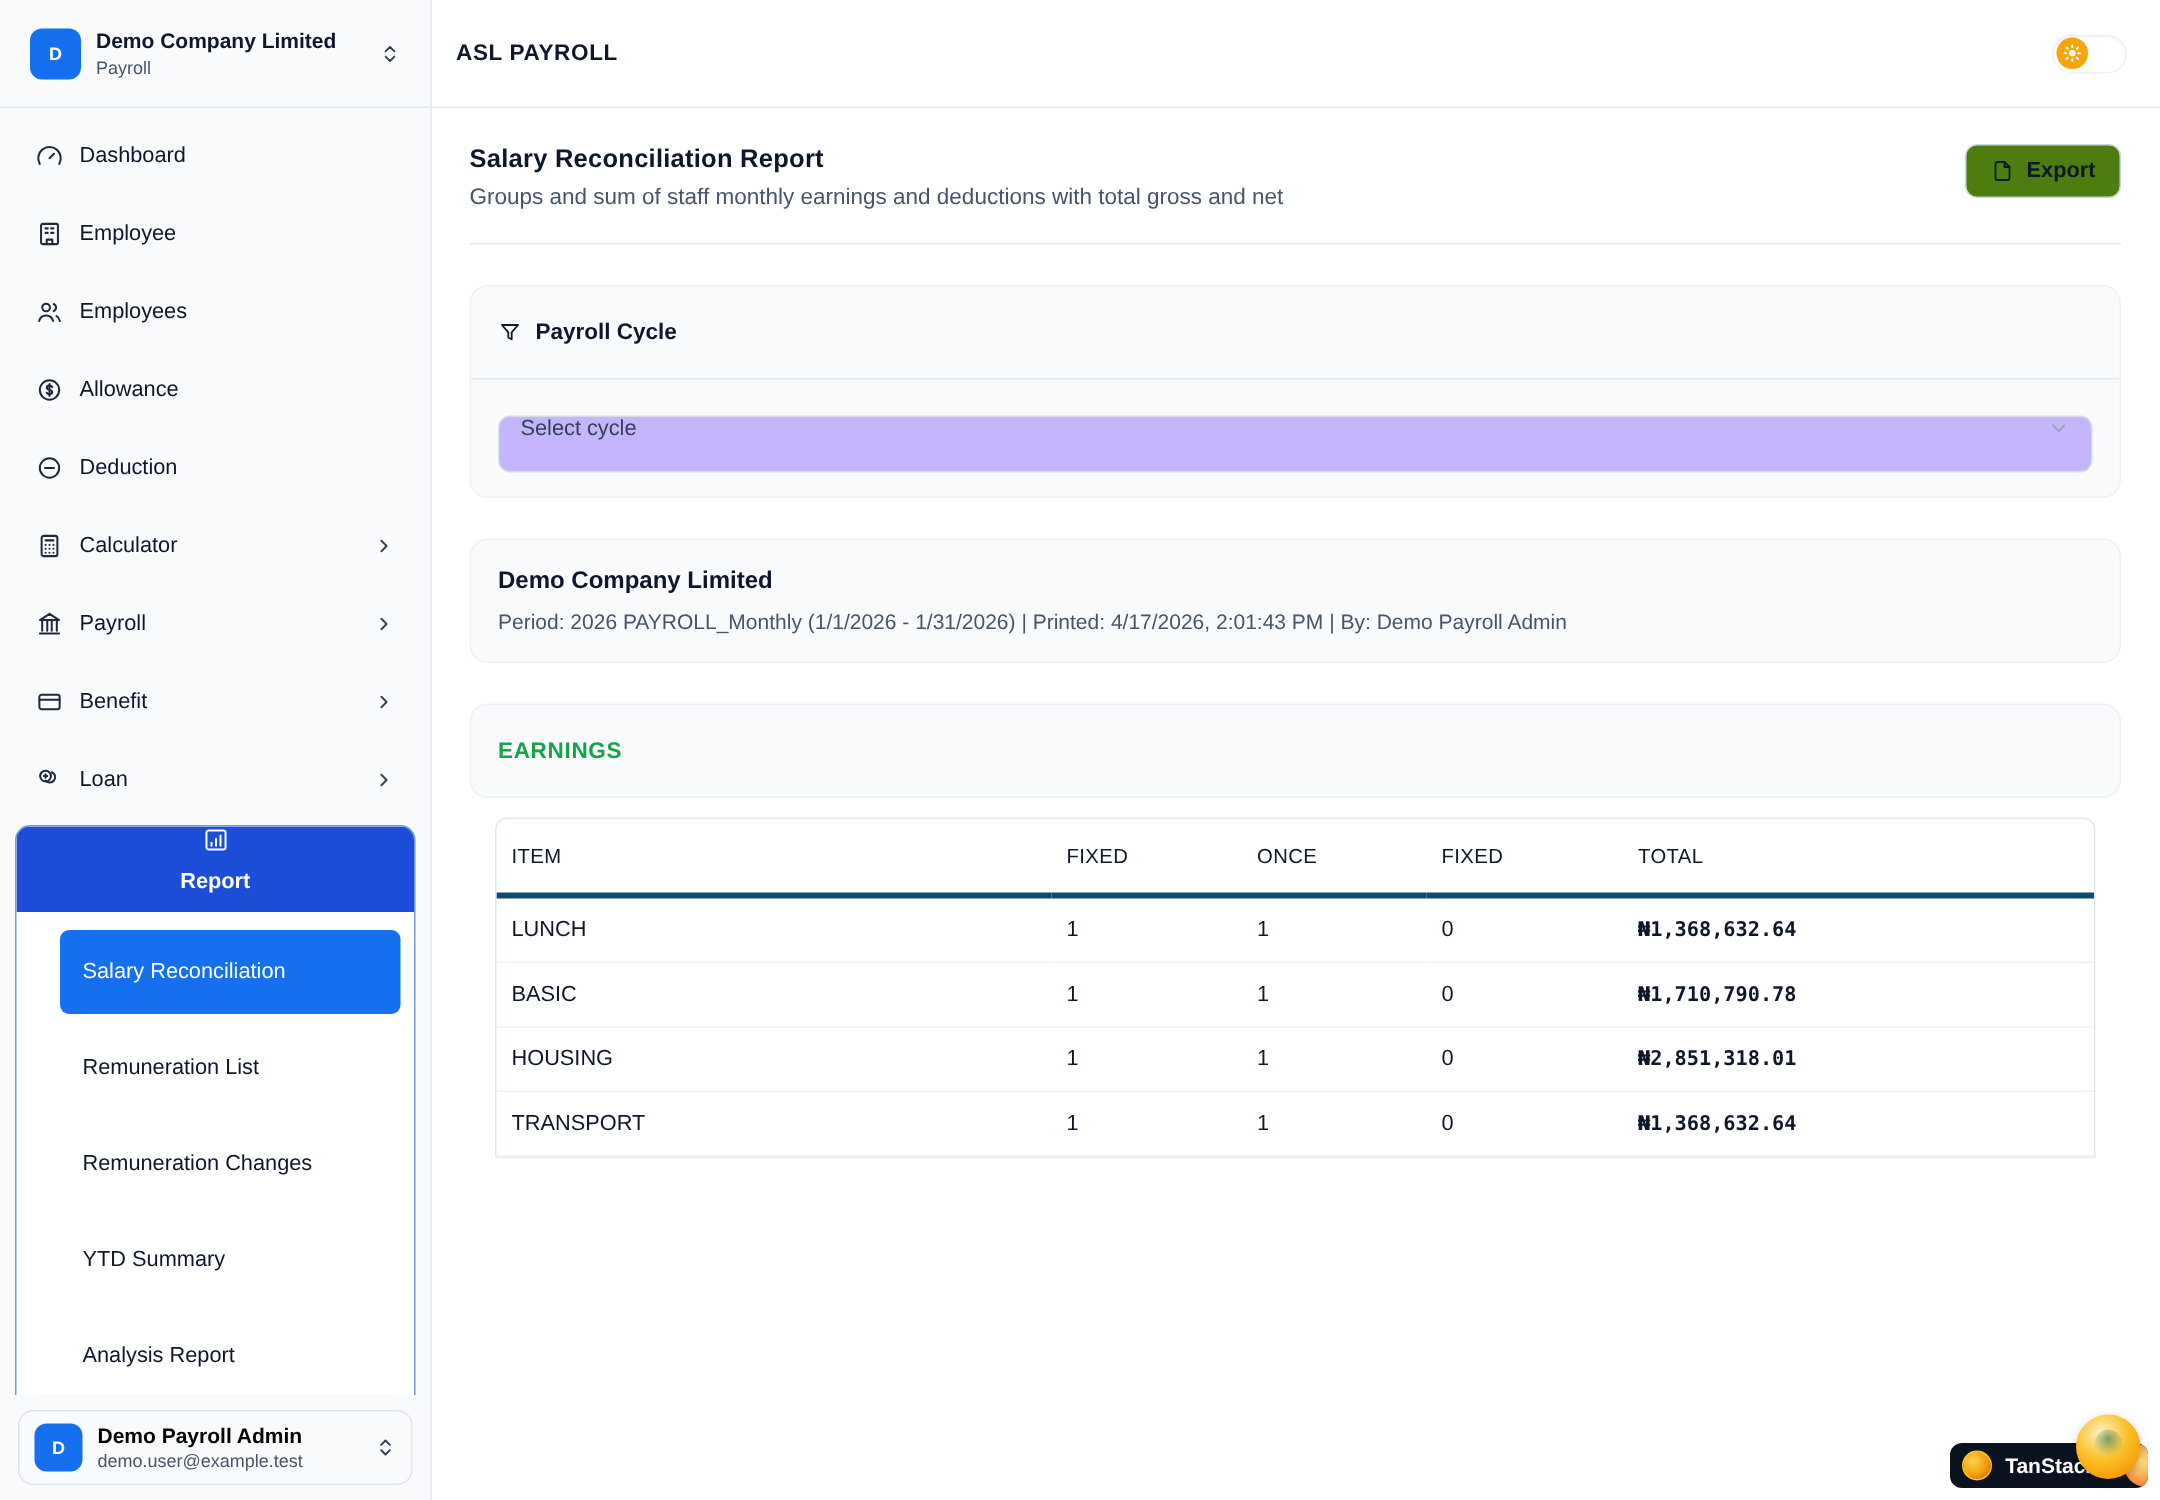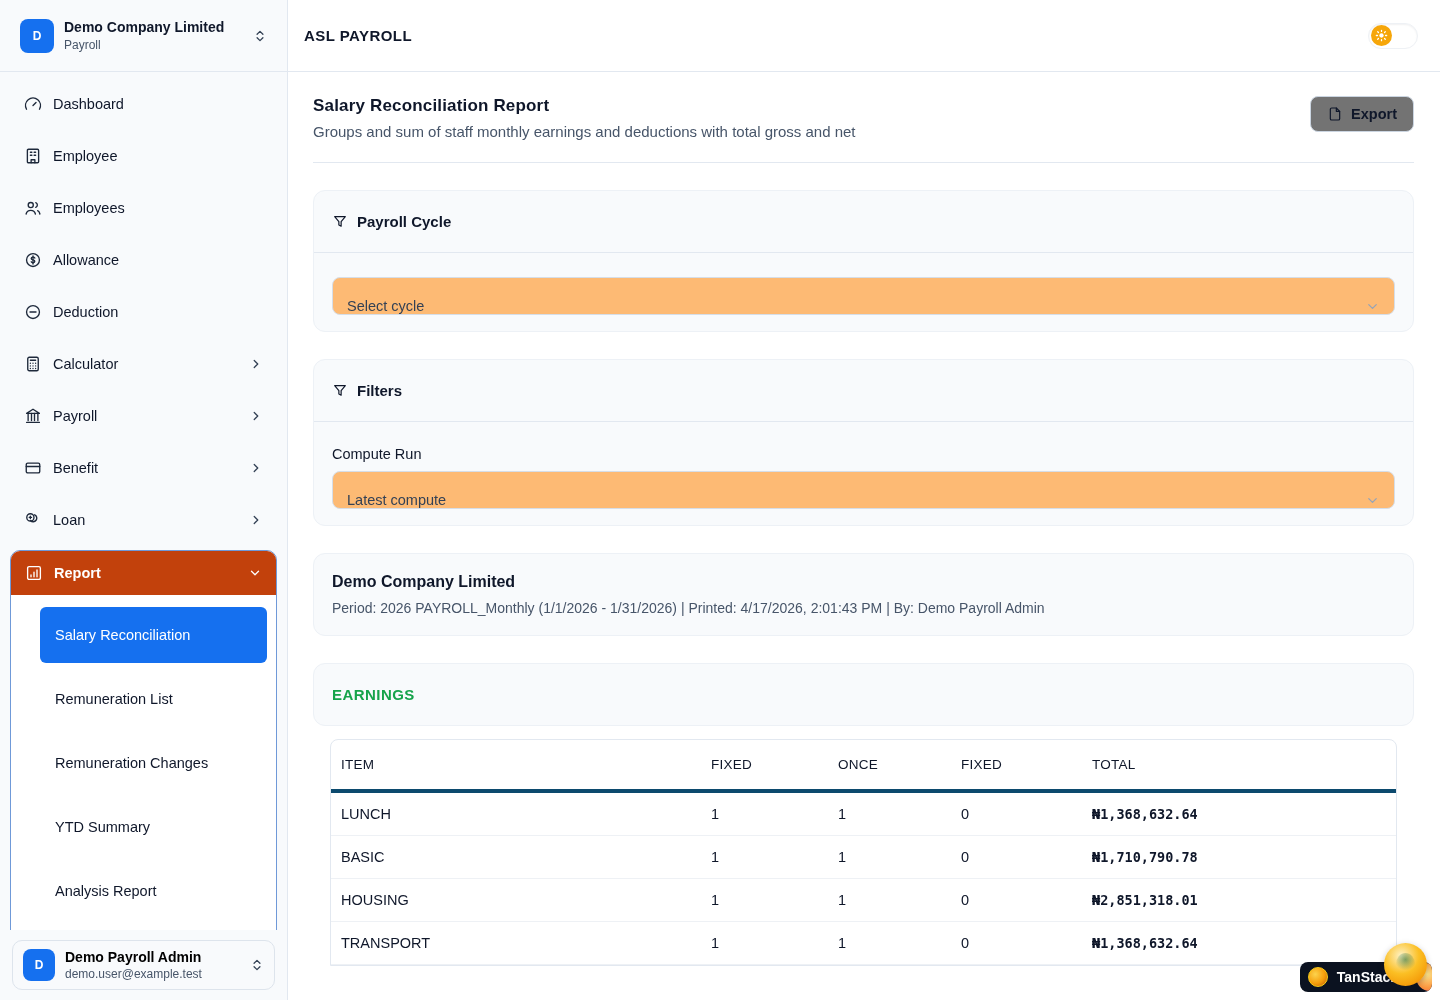--- a/index.html
+++ b/index.html
@@ -49,23 +49,23 @@
   }
   .nav-item .ni-icon { color: #1e293b; flex: none; }
   .nav-item .ni-label { flex: 1; }
   .nav-item .ni-chev { color: #334155; flex: none; }
 
   .report-group {
     border: 1.5px solid #6f99d8; border-radius: 10px;
     background: #ffffff; overflow: hidden; margin-bottom: 8px;
   }
   .report-head {
-    height: 44px; background: #c2410c; color: #ffffff;
+    height: 57px; background: #1d4ed8; color: #ffffff;
     display: flex; align-items: center; gap: 11px; padding: 0 14px; cursor: pointer;
-    font-size: 14.5px; font-weight: 600;
+    font-size: 14.5px; font-weight: 600; flex-direction: column;
   }
   .report-head .ni-icon, .report-head .ni-chev { color: #ffffff; }
   .report-head .ni-label { flex: 1; }
   .submenu { padding: 12px 9px 10px; }
   .submenu-item {
     height: 56px; margin-bottom: 8px; display: flex; align-items: center;
     padding: 4px 15px; border-radius: 6px; cursor: pointer;
     font-size: 14.5px; color: #0f172a; margin-left: 20px;
   }
   .submenu-item:last-child { margin-bottom: 0; }
@@ -98,39 +98,39 @@
     border-radius: 50%; background: #f6a609;
     display: flex; align-items: center; justify-content: center; color: #fff;
   }
 
   .content { flex: 1; padding: 24px 26px 0 25px; overflow: hidden; position: relative; }
   .page-head { display: flex; align-items: flex-start; justify-content: space-between; }
   .page-title { font-size: 17px; font-weight: 700; letter-spacing: 0.01em; }
   .page-sub { font-size: 15px; color: #475569; margin-top: 7px; }
   .export-btn {
     display: flex; align-items: flex-start; gap: 8px;
-    background: #737373; border: 1px solid #cbd5e1; border-radius: 8px;
+    background: #4d7c0f; border: 1px solid #cbd5e1; border-radius: 8px;
     padding: 9px 16px; font-size: 14.5px; font-weight: 600; color: #0f172a;
     cursor: pointer; font-family: inherit;
   }
   .hr { border: none; border-top: 1px solid #e2e8f0; margin-top: 22px; }
 
   .card {
     margin-top: 27px; background: #f8fafc;
     border: 1px solid #edf1f6; border-radius: 12px;
   }
   .card-head {
     display: flex; align-items: center; gap: 9px;
     padding: 22px 18px; font-size: 15px; font-weight: 700;
     border-bottom: 1px solid #e2e8f0;
   }
   .card-body { padding: 24px 18px 16px; }
   .select {
-    height: 38px; background: #fdba74; border: 1px solid #d6dee8; border-radius: 8px;
-    display: flex; align-items: flex-end; justify-content: space-between;
+    height: 38px; background: #c4b5fd; border: 1px solid #d6dee8; border-radius: 8px;
+    display: flex; align-items: flex-start; justify-content: space-between;
     padding: 0 14px; color: #334155; cursor: pointer; width: 100%;
     font-family: inherit; font-size: 14.5px;
   }
   .select .chev { color: #94a3b8; }
   .field-label { font-size: 14.5px; font-weight: 500; color: #0f172a; margin-bottom: 9px; }
 
   .info-card { padding: 19px 18px; }
   .info-title { font-size: 16px; font-weight: 700; }
   .info-meta { font-size: 14px; color: #475569; margin-top: 9px; }
 
@@ -395,41 +395,20 @@
           <span>Select cycle</span>
           <span class="chev">
               <svg width="15" height="15" viewBox="0 0 24 24" fill="none" stroke="currentColor" stroke-width="2" stroke-linecap="round" stroke-linejoin="round">
                 <path d="m6 9 6 6 6-6"></path>
               </svg>
             </span>
         </button>
       </div>
     </section>
 
-    <section class="card">
-      <div class="card-head">
-        <span>
-            <svg width="16" height="16" viewBox="0 0 24 24" fill="none" stroke="currentColor" stroke-width="1.8" stroke-linecap="round" stroke-linejoin="round">
-              <path d="M20 4H4l6.3 7.4v5.2l3.4 1.7v-6.9z"></path>
-            </svg>
-          </span>
-        <span>Filters</span>
-      </div>
-      <div class="card-body">
-        <div class="field-label">Compute Run</div>
-        <button class="select">
-          <span>Latest compute</span>
-          <span class="chev">
-              <svg width="15" height="15" viewBox="0 0 24 24" fill="none" stroke="currentColor" stroke-width="2" stroke-linecap="round" stroke-linejoin="round">
-                <path d="m6 9 6 6 6-6"></path>
-              </svg>
-            </span>
-        </button>
-      </div>
-    </section>
 
     <section class="card info-card">
       <div class="info-title">Demo Company Limited</div>
       <div class="info-meta">Period: 2026 PAYROLL_Monthly (1/1/2026 - 1/31/2026) | Printed: 4/17/2026, 2:01:43 PM | By: Demo Payroll Admin</div>
     </section>
 
     <section class="card earnings-card">
       <div class="earnings-title">EARNINGS</div>
     </section>
 

